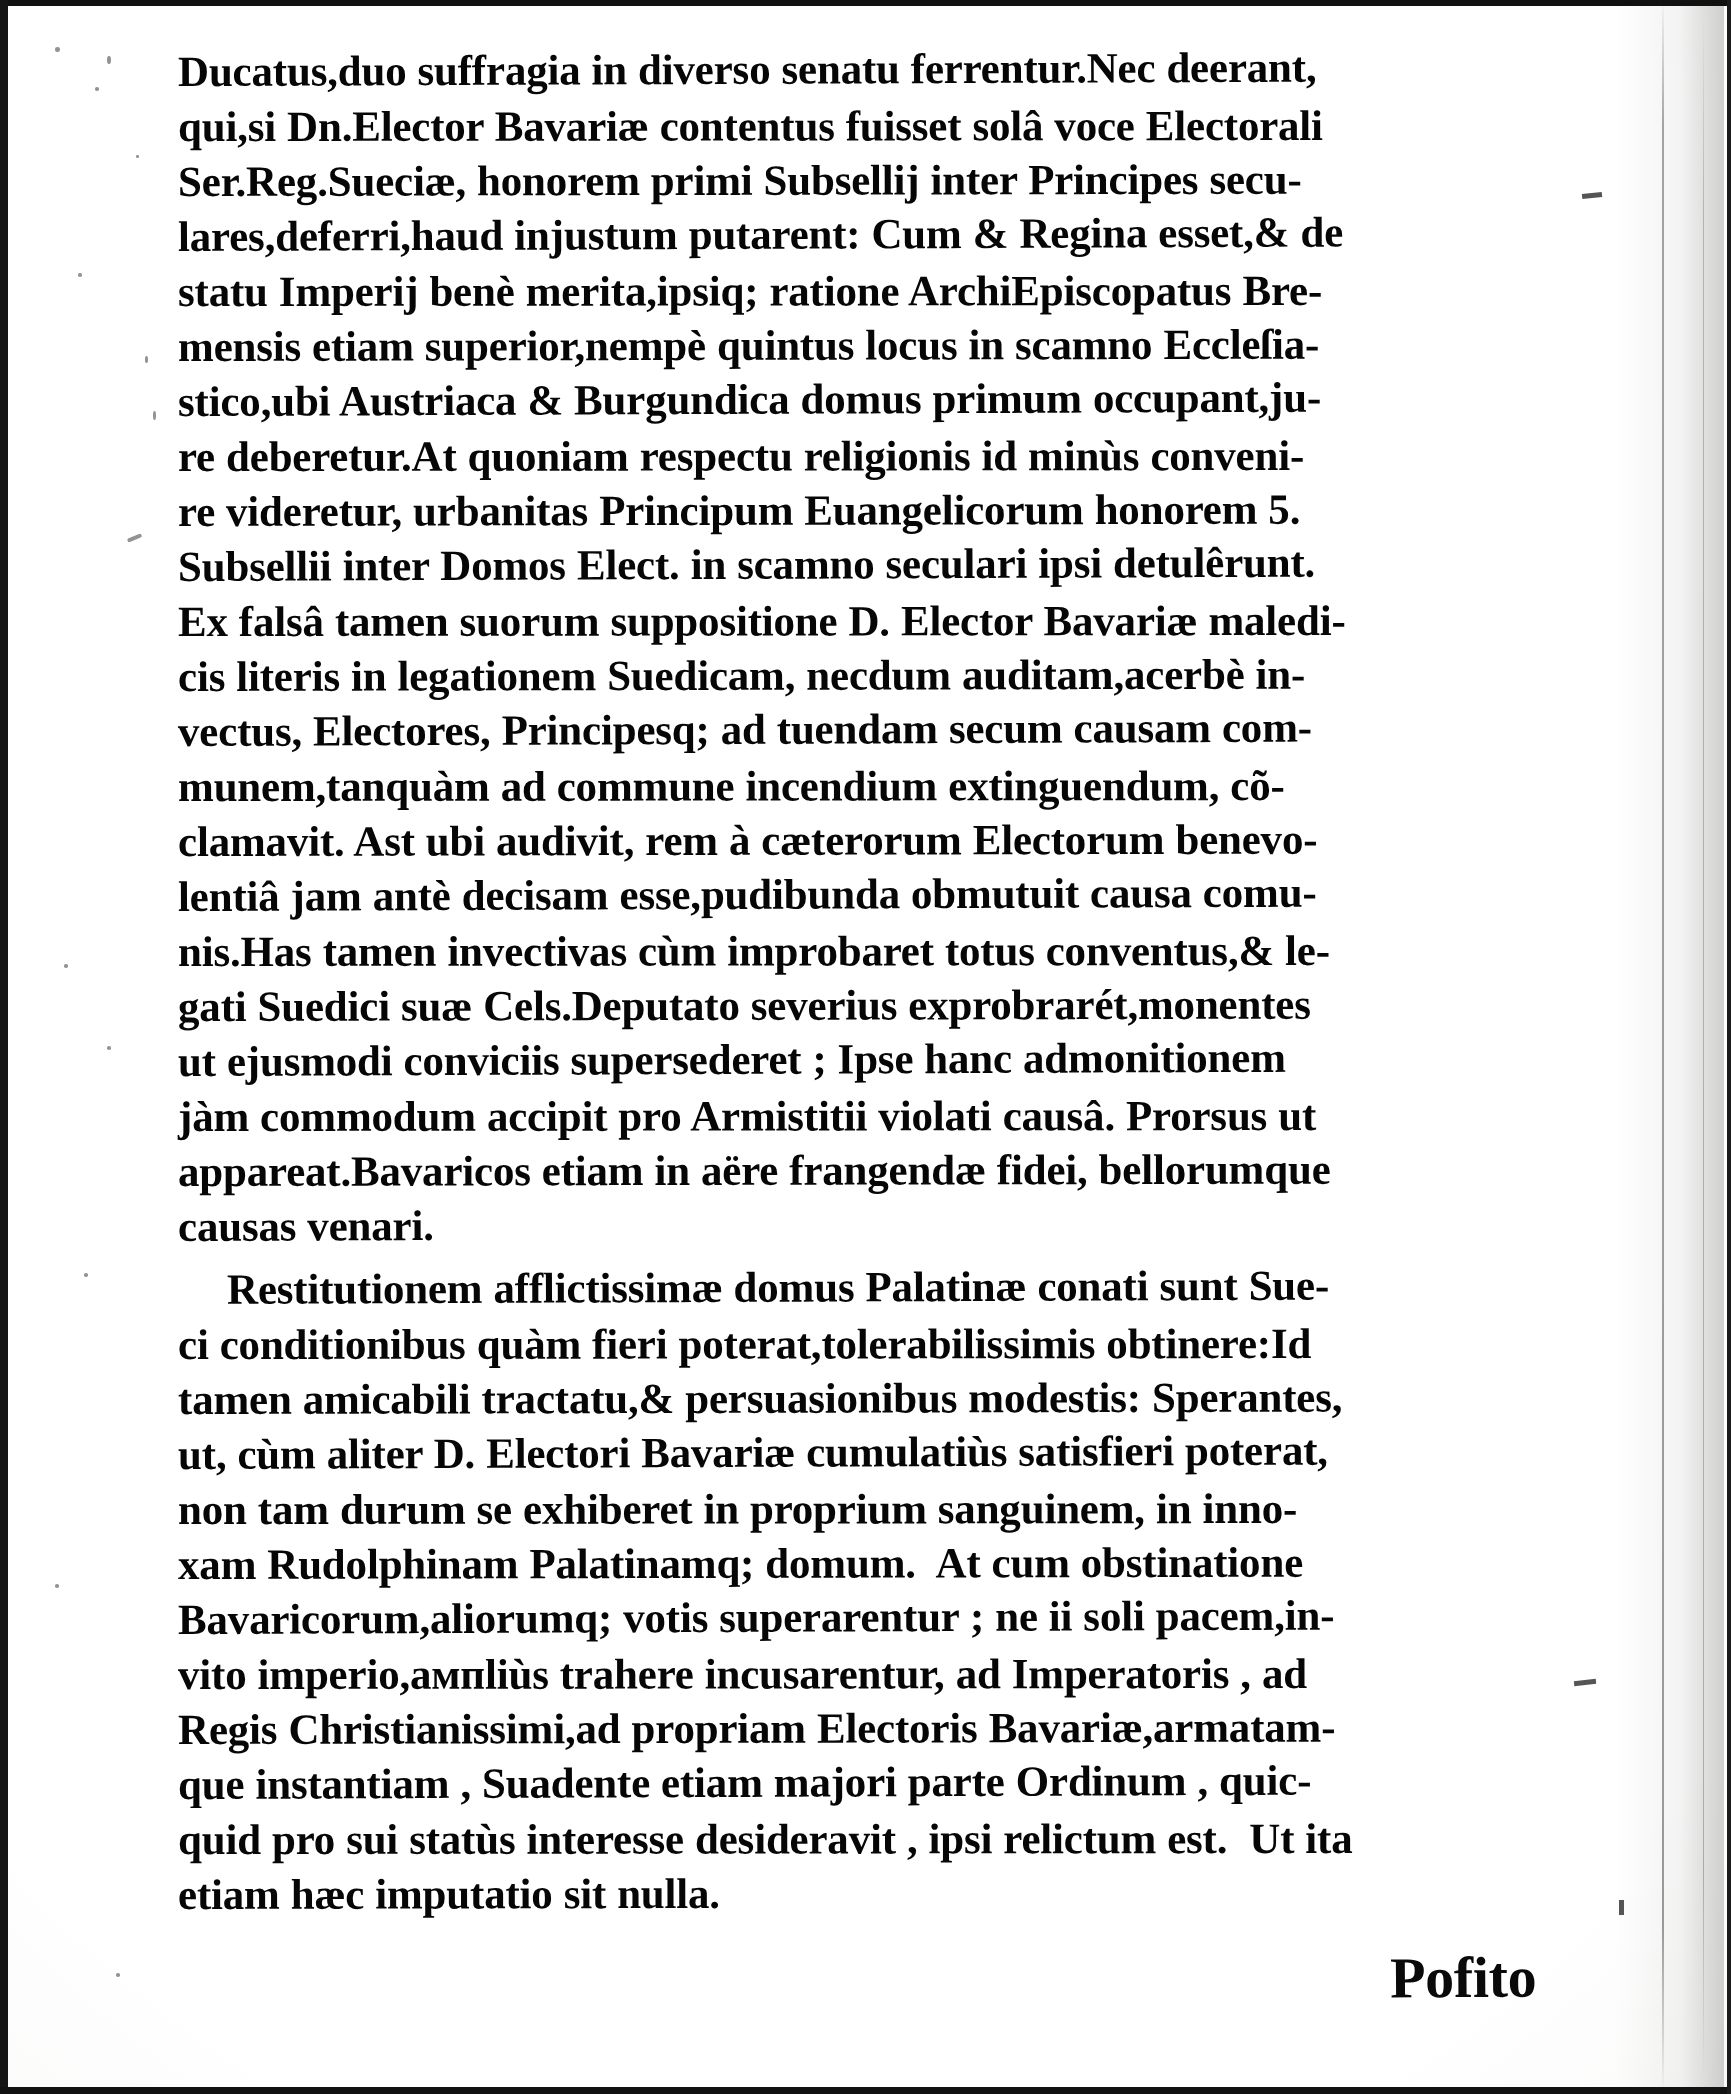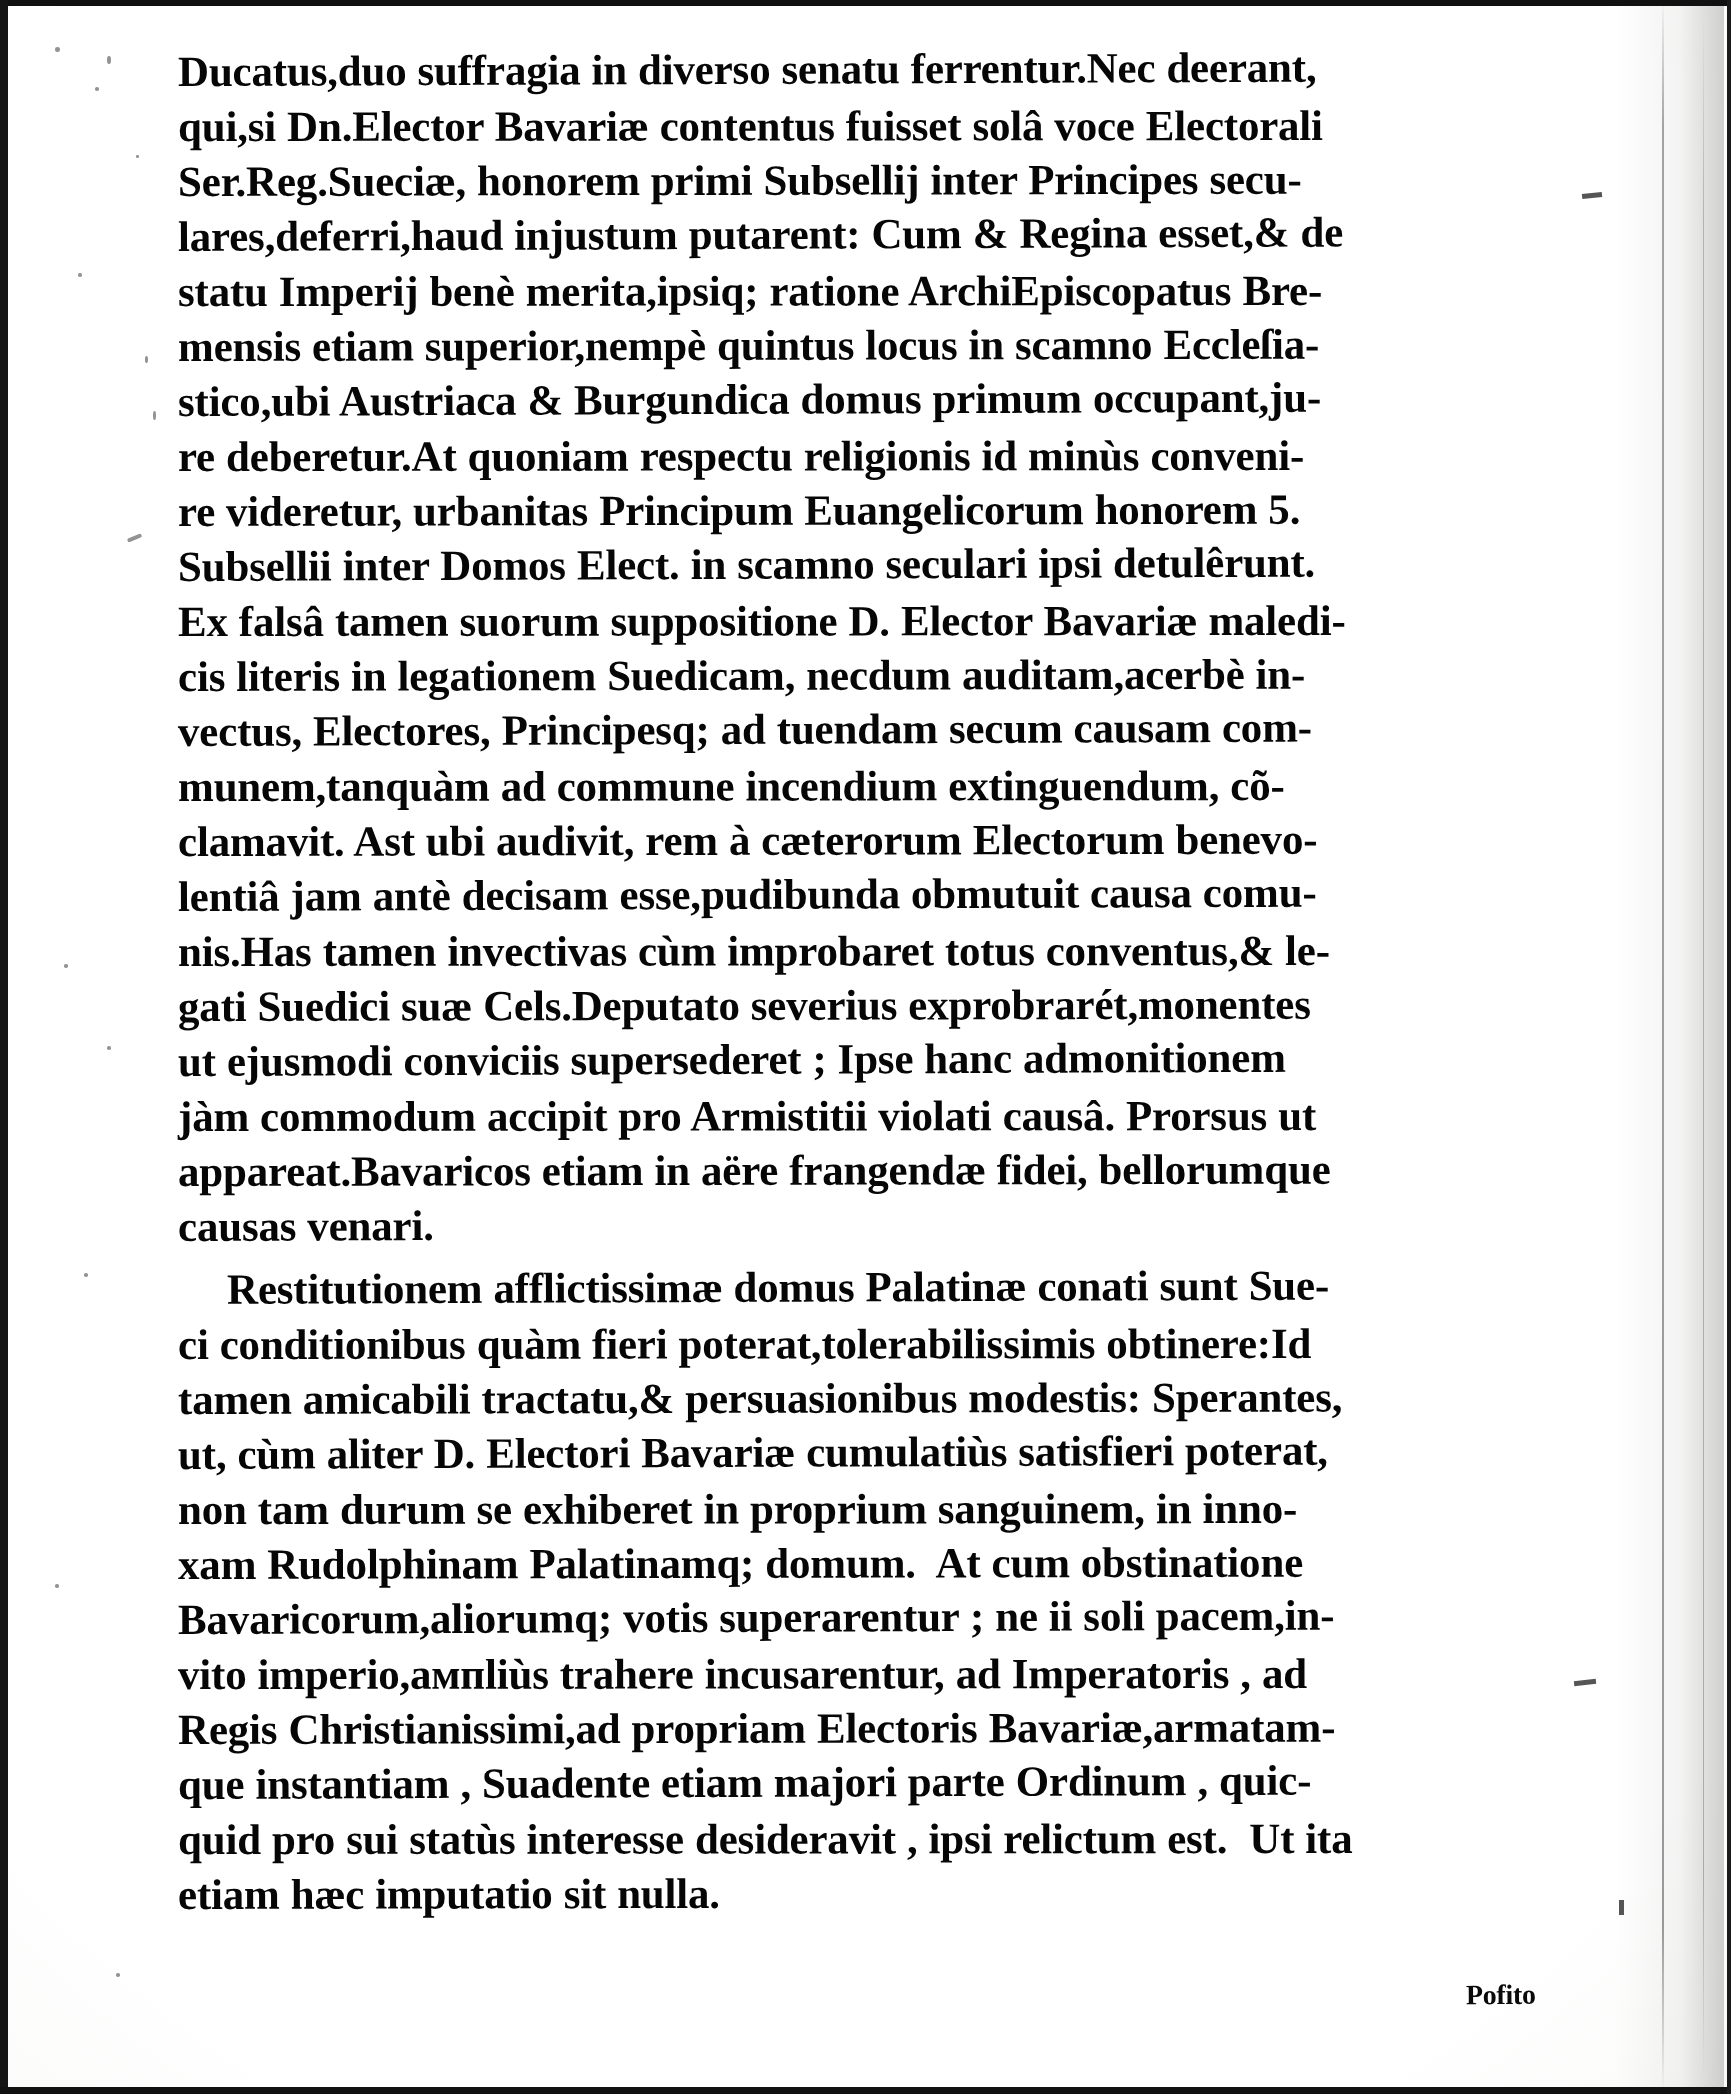--- a/index.html
+++ b/index.html
@@ -95,21 +95,21 @@
   .para .ln:nth-child(3n+2) { transform: rotate(-0.05deg); }
 
   .para-2 { margin-top: 8px; }
   .indent { padding-left: 49px; }
 
   
   .catchword {
     position: absolute;
     right: 195px;
     bottom: 84px;
-    font-size: 28px;
+    font-size: 58px;
     font-weight: 700;
     color: #0a0a0a;
     letter-spacing: -0.3px;
     transform: rotate(-0.4deg);
   }
 
   
   .speck {
     position: absolute;
     background: #3a3a3a;

